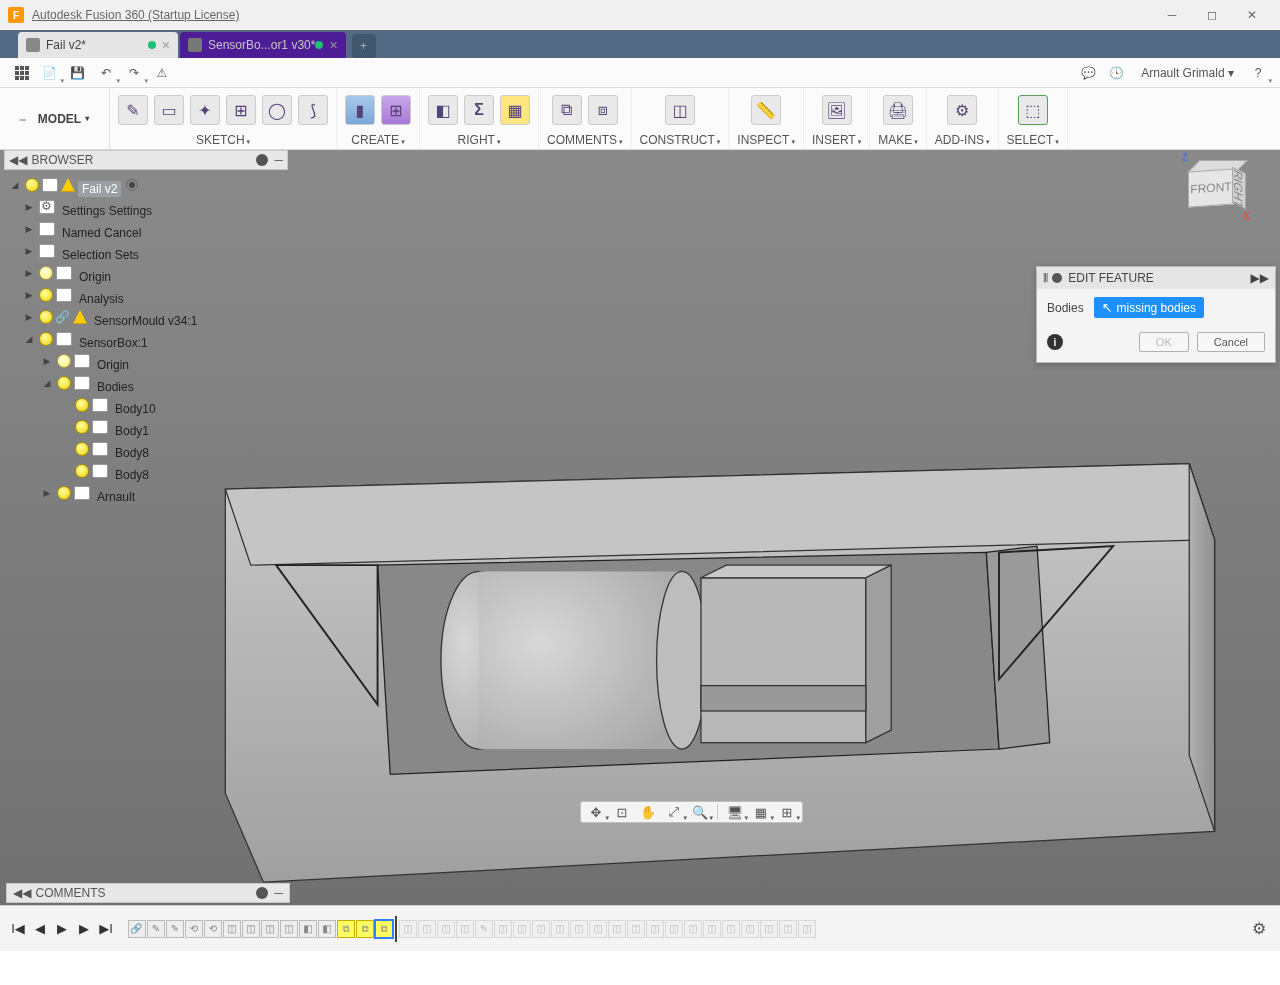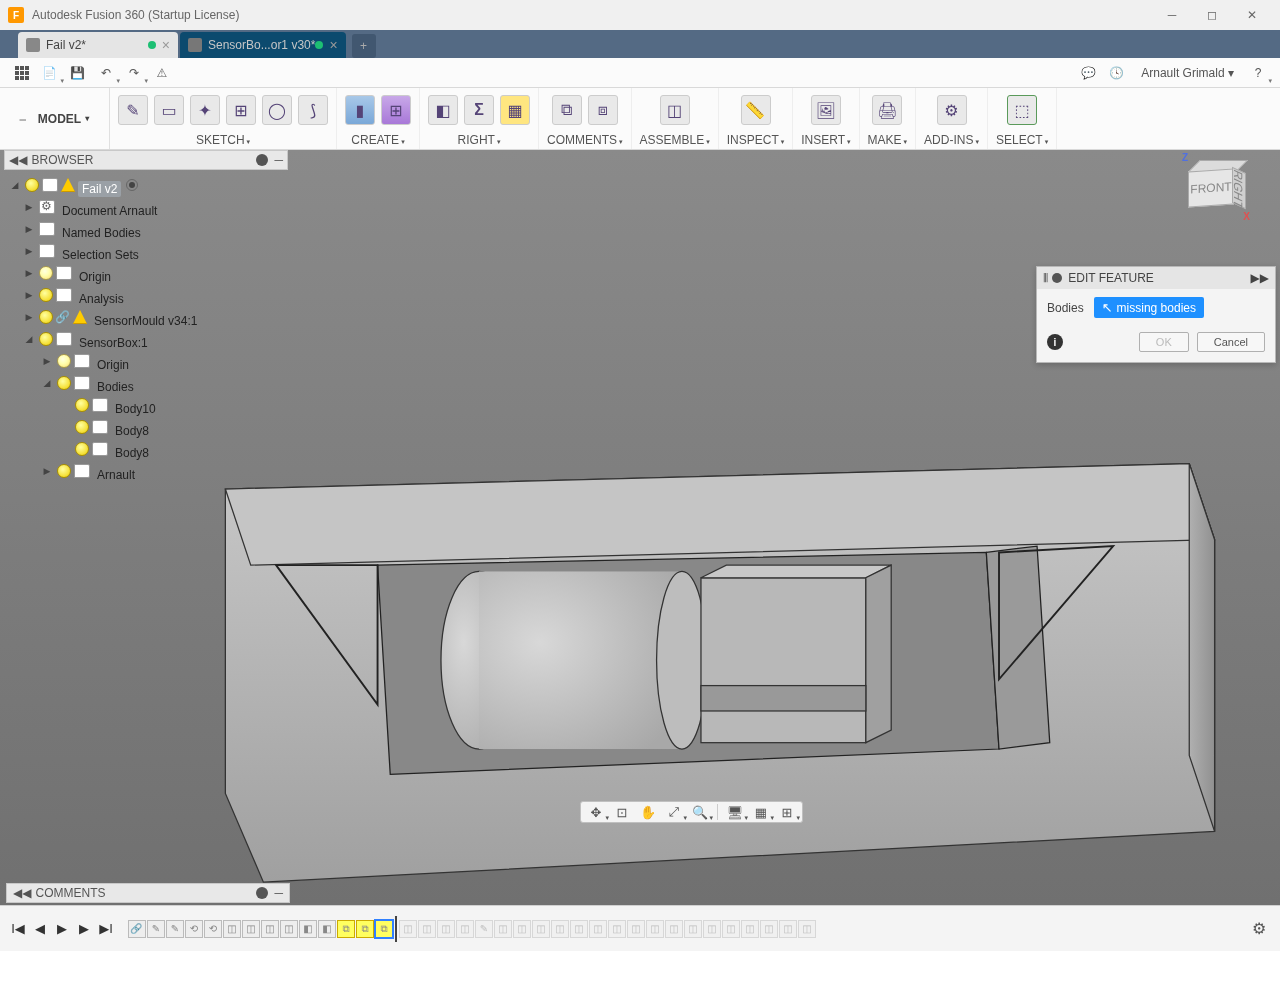--- a/index.html
+++ b/index.html
@@ -1,27 +1,27 @@
 <!DOCTYPE html>
 <html><head>
 <meta charset="utf-8">
 <style>
 * { margin: 0; padding: 0; box-sizing: border-box; font-family: "Segoe UI", Arial, sans-serif; font-size: 12px; }
 body { width: 1280px; height: 985px; background: #f0f0f0; overflow: hidden; position: relative; }
 
 
 .titlebar { height: 30px; background: #f0f0f0; display: flex; align-items: center; padding: 0 8px; color: #666; }
 .titlebar .app-icon { width: 16px; height: 16px; background: #ff9800; border-radius: 2px; margin-right: 8px; display:flex;align-items:center;justify-content:center;color:#fff;font-weight:bold;font-size:10px;}
-.titlebar .title { flex: 1; }
+.titlebar .title { flex: 1; text-decoration: underline; }
 .titlebar .win-btn { width: 40px; height: 30px; display: flex; align-items: center; justify-content: center; color: #666; }
 
 
 .tabbar { height: 28px; background: #546a84; display: flex; align-items: flex-end; padding-left: 18px; }
 .tab { height: 26px; background: #e5e5e5; border-radius: 4px 4px 0 0; display: flex; align-items: center; padding: 0 8px; margin-right: 2px; color: #444; min-width: 160px; position:relative;}
-.tab.inactive { background: #0c4a6e; color: #c6c6c6; }
+.tab.inactive { background: #4c1d95; color: #c6c6c6; }
 .tab .tab-icon { width: 14px; height: 14px; background: #888; margin-right: 6px; border-radius: 2px;}
 .tab .status-dot { width: 8px; height: 8px; border-radius: 50%; background: #1dbf73; margin-left: auto; margin-right:6px;}
 .tab .close { color: #999; font-size: 14px;}
 .tab-add { width: 24px; height: 24px; background: #415770; border-radius: 3px; margin-left: 4px; display:flex;align-items:center;justify-content:center;color:#aaa;}
 
 
 .quickbar { height: 30px; background: #fbfbfb; border-bottom: 1px solid #d9d9d9; display: flex; align-items: center; padding: 0 10px; gap:4px;}
 .qb-btn { width: 24px; height: 24px; display: flex; align-items: center; justify-content: center; color: #555; position:relative;}
 .qb-btn .caret { font-size: 7px; position:absolute; right:-2px; bottom:0; color:#777;}
 .qb-spacer { flex: 1; }
@@ -207,21 +207,21 @@
     <div class="icons">
       <div class="ricon">⧉</div>
       <div class="ricon">⧈</div>
     </div>
     <div class="glabel"><span>COMMENTS</span><span class="rcaret">▾</span></div>
   </div>
   <div class="rgroup">
     <div class="icons">
         <div class="ricon">◫</div>
       </div>
-    <div class="glabel"><span>ASSEMBLE</span><span class="rcaret">▾</span></div>
+    <div class="glabel"><span>CONSTRUCT</span><span class="rcaret">▾</span></div>
   </div>
   <div class="rgroup">
     <div class="icons">
         <div class="ricon">📏</div>
       </div>
     <div class="glabel"><span>INSPECT</span><span class="rcaret">▾</span></div>
   </div>
   <div class="rgroup">
     <div class="icons">
         <div class="ricon">🖼</div>
@@ -311,26 +311,26 @@
           <span class="tw">◢</span>
           <span class="bulb"></span>
           <span class="fico"></span>
           <span class="warn"></span>
           <span class="lbl sel">Fail v2</span>
           <span class="radio on"></span>
         </div>
       <div class="trow ind1">
           <span class="tw">▶</span>
           <span class="fico gear"></span>
-          <span class="lbl">Document Arnault</span>
-        </div>
-      <div class="trow ind1">
-          <span class="tw">▶</span>
-          <span class="fico folder"></span>
-          <span class="lbl">Named Bodies</span>
+          <span class="lbl">Settings Settings</span>
+        </div>
+      <div class="trow ind1">
+          <span class="tw">▶</span>
+          <span class="fico folder"></span>
+          <span class="lbl">Named Cancel</span>
         </div>
       <div class="trow ind1">
           <span class="tw">▶</span>
           <span class="fico folder"></span>
           <span class="lbl">Selection Sets</span>
         </div>
       <div class="trow ind1">
           <span class="tw">▶</span>
           <span class="bulb" style="filter:grayscale(0.5) brightness(1.1);"></span>
           <span class="fico folder"></span>
@@ -365,20 +365,26 @@
           <span class="tw">◢</span>
           <span class="bulb"></span>
           <span class="fico folder"></span>
           <span class="lbl">Bodies</span>
         </div>
       <div class="trow ind3">
           <span class="tw"></span>
           <span class="bulb"></span>
           <span class="fico"></span>
           <span class="lbl">Body10</span>
+        </div>
+      <div class="trow ind3">
+          <span class="tw"></span>
+          <span class="bulb"></span>
+          <span class="fico"></span>
+          <span class="lbl">Body1</span>
         </div>
       <div class="trow ind3">
           <span class="tw"></span>
           <span class="bulb"></span>
           <span class="fico"></span>
           <span class="lbl">Body8</span>
         </div>
       <div class="trow ind3">
           <span class="tw"></span>
           <span class="bulb"></span>

